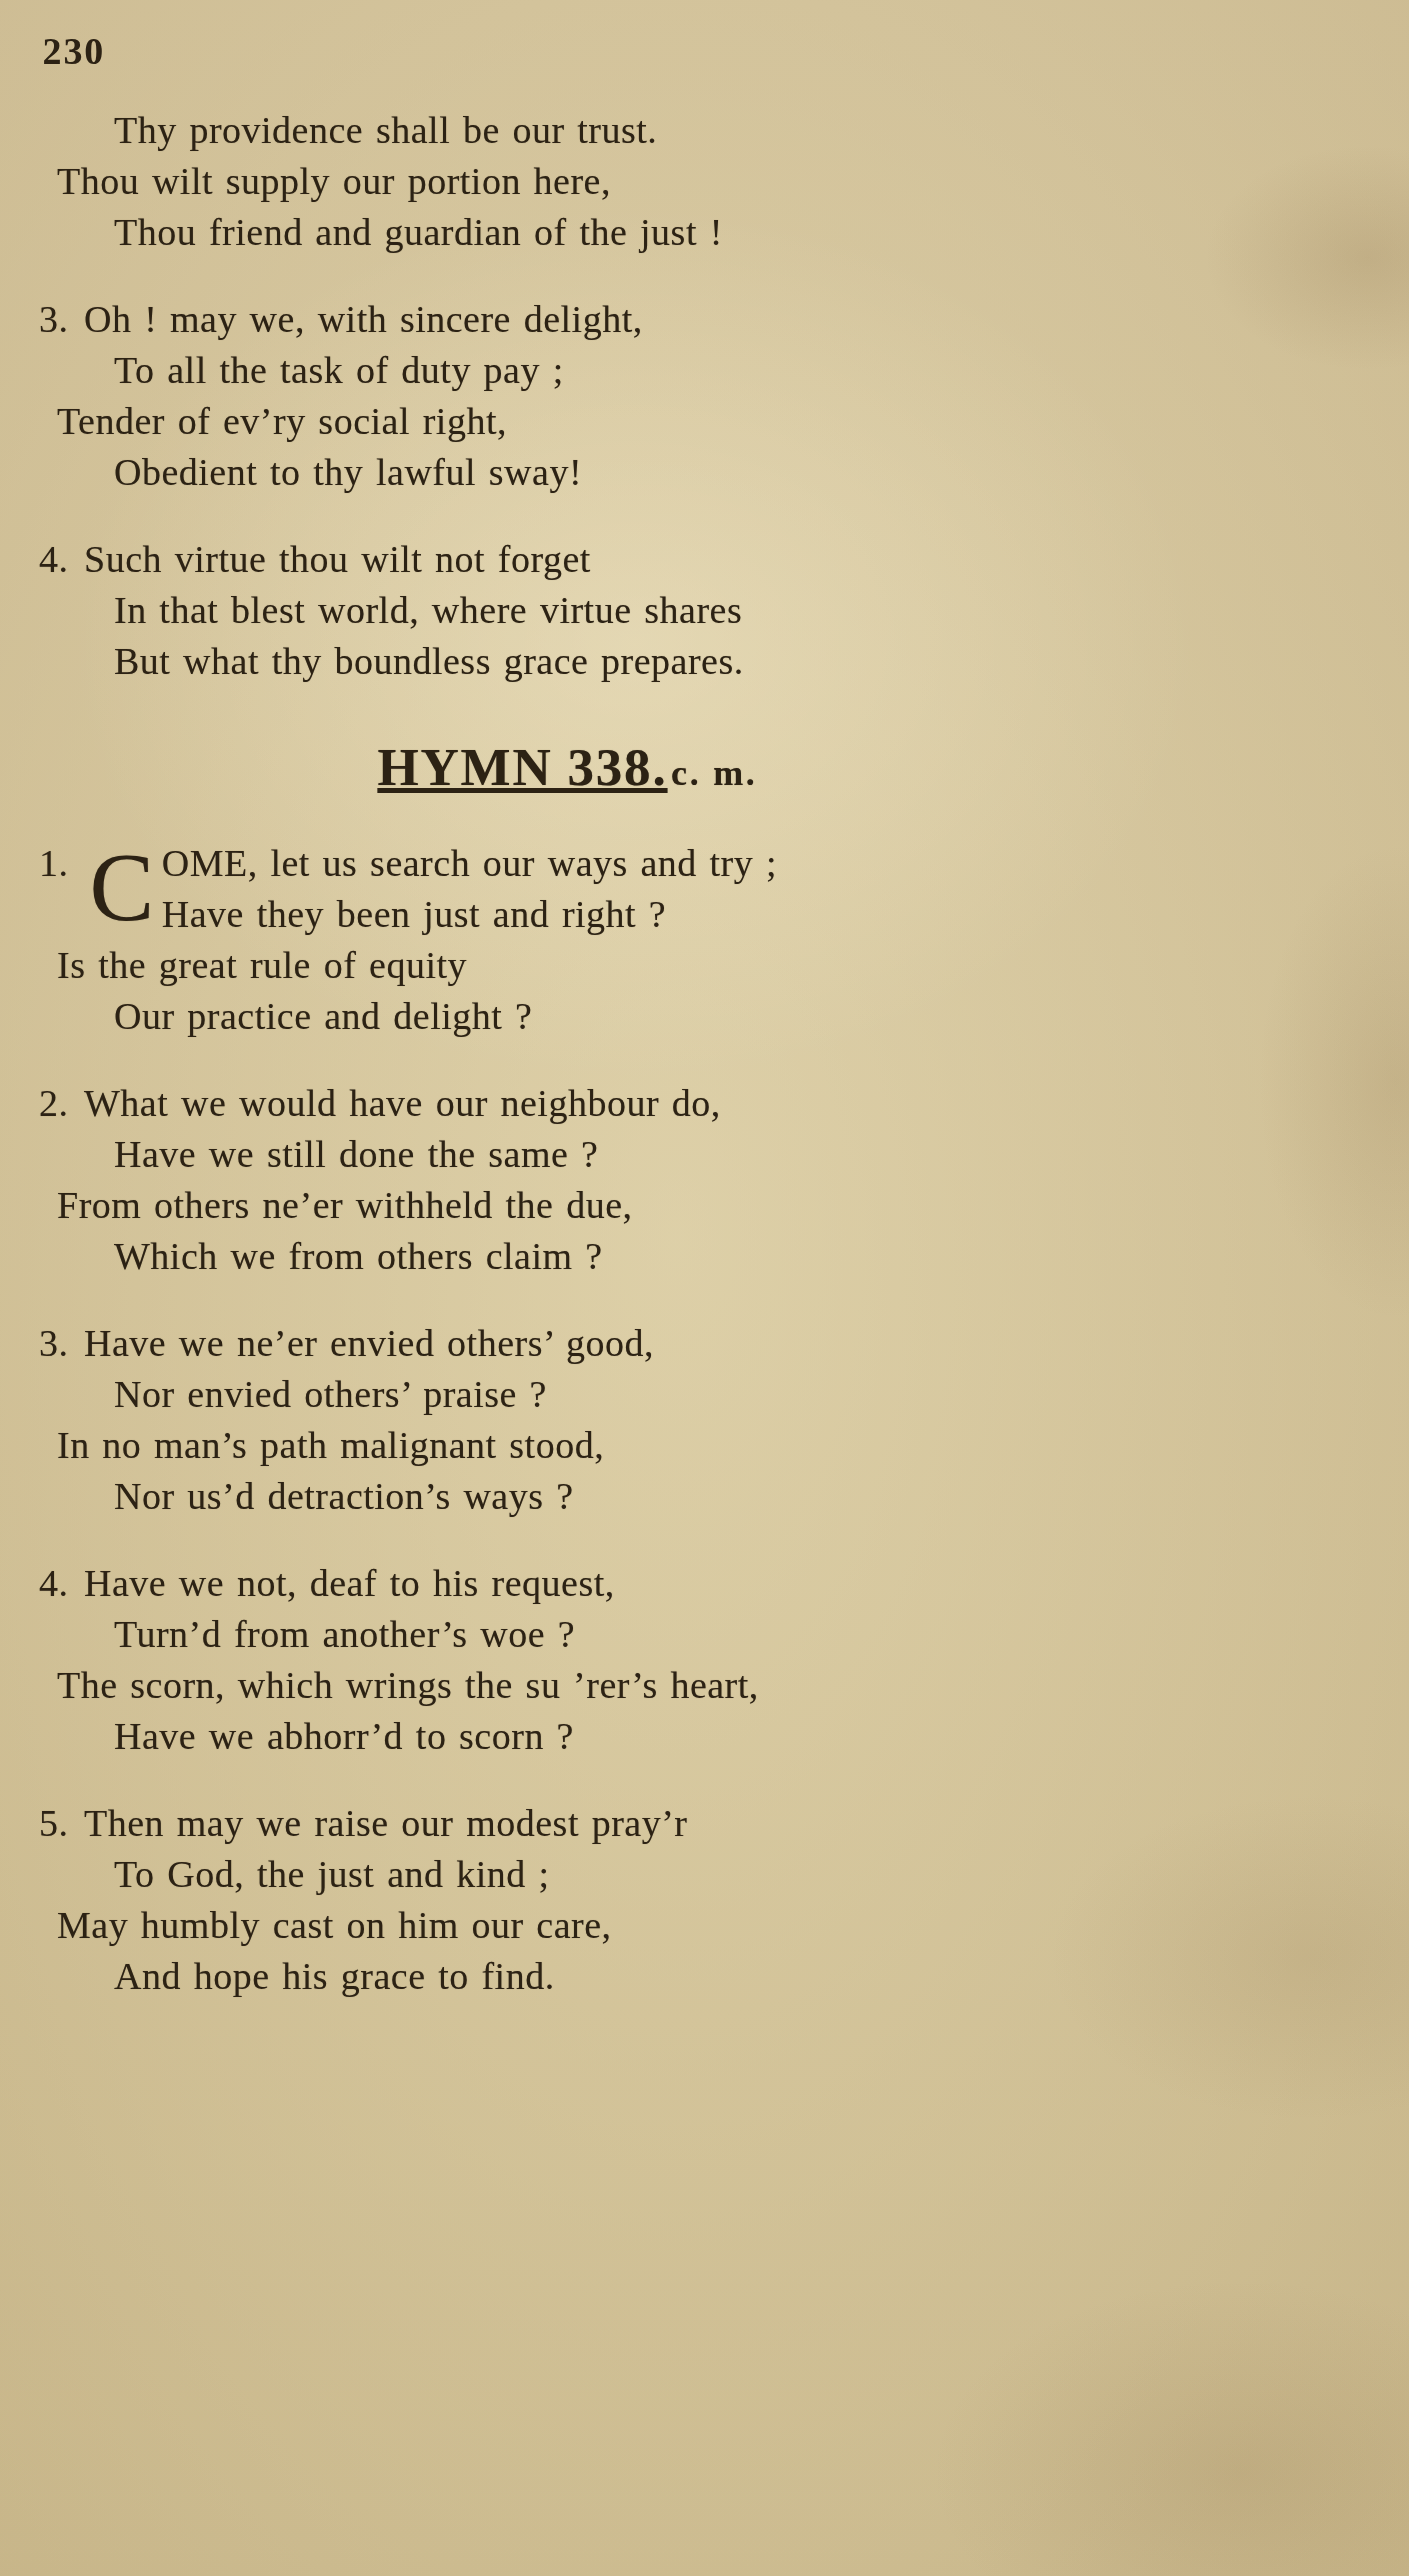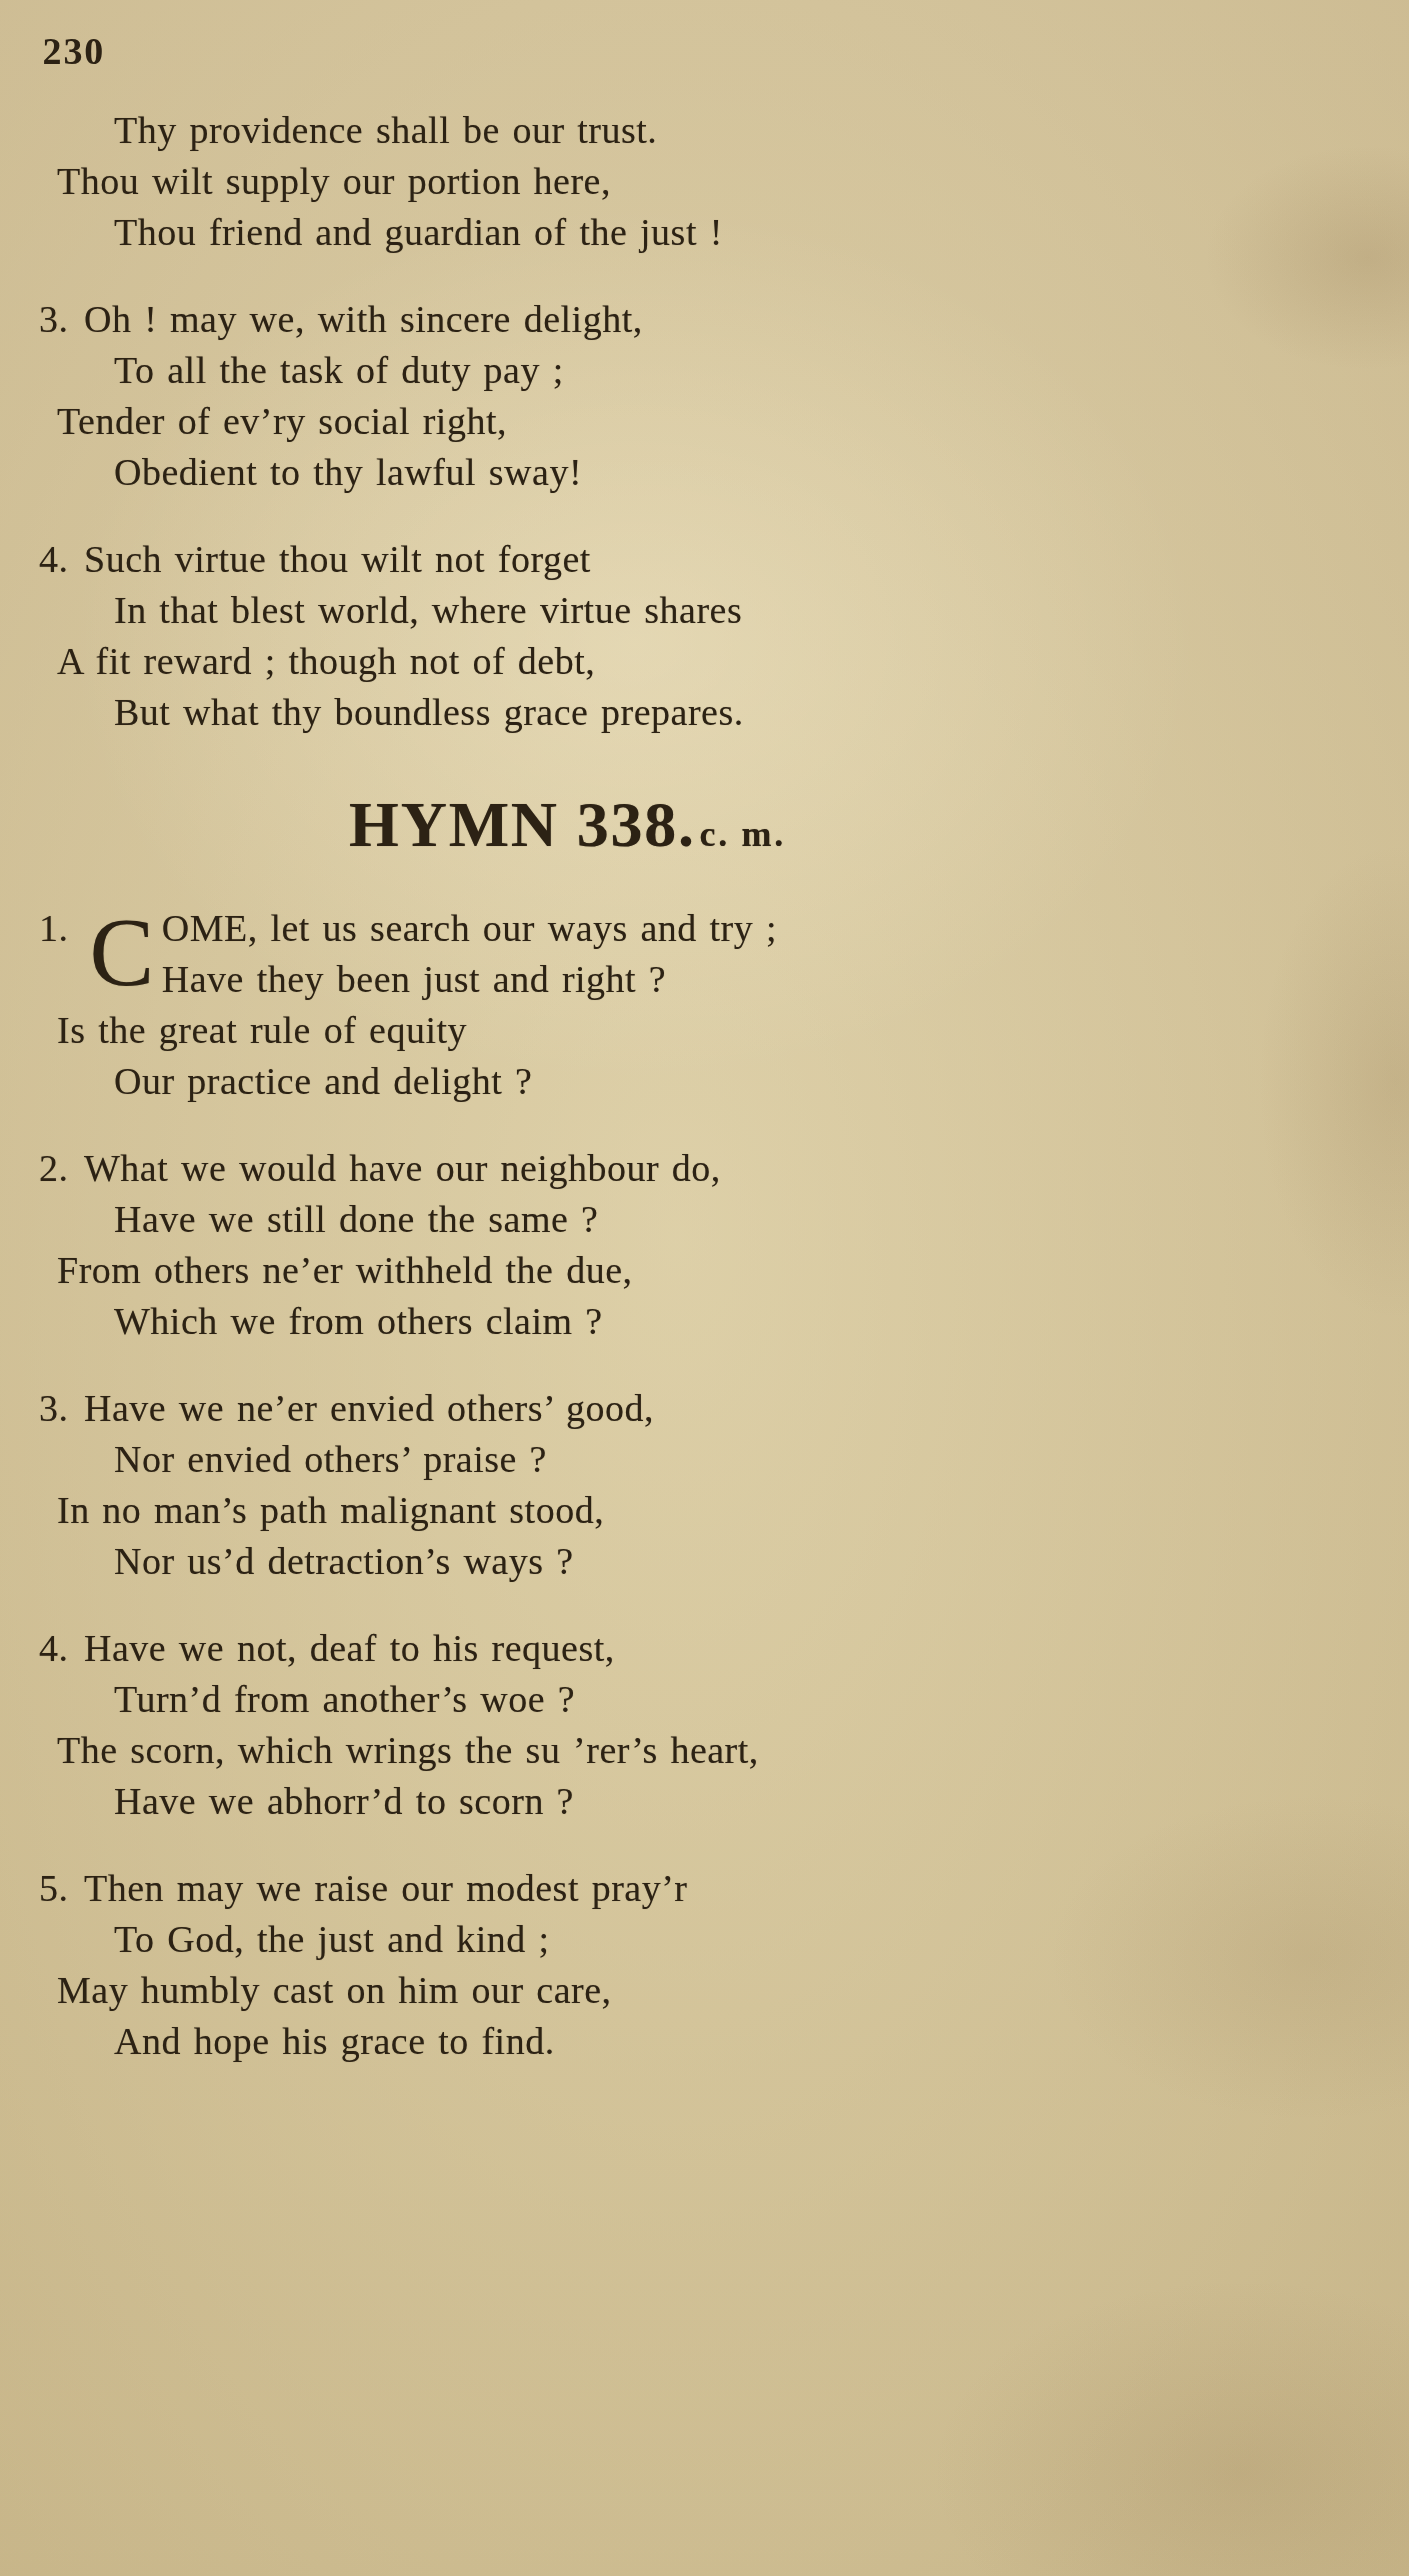--- a/index.html
+++ b/index.html
@@ -68,23 +68,24 @@
     display: inline-block;
     min-width: 45px;
   }
   .hymn-heading {
     width: 1057px;
     text-align: center;
     margin: 50px 0 41px 0;
     text-shadow: 0 0 0.9px rgba(44,34,20,0.45);
   }
   .hymn-title {
-    font-size: 64px;
+    font-size: 53px;
     font-weight: bold;
     letter-spacing: 1.8px;
+    text-decoration: underline;
   }
   .hymn-meter {
     font-size: 36px;
     font-weight: bold;
     letter-spacing: 2.7px;
   }
   .dropcap-row {
     display: flex;
     align-items: flex-start;
   }
@@ -121,21 +122,20 @@
       <div class="vline indent-b">To all the task of duty pay ;</div>
       <div class="vline indent-c">Tender of ev’ry social right,</div>
       <div class="vline indent-b">Obedient to thy lawful sway!</div>
     </div>
 
     <div class="verse">
       <div class="vline">
         <span class="vnum">4.</span><span>Such virtue thou wilt not forget</span>
       </div>
       <div class="vline indent-b">In that blest world, where virtue shares</div>
-      <div class="vline indent-c">A fit reward ; though not of debt,</div>
       <div class="vline indent-b">But what thy boundless grace prepares.</div>
     </div>
 
     <div class="hymn-heading">
       <span class="hymn-title">HYMN 338.</span>
       <span class="hymn-meter">c. m.</span>
     </div>
 
     <div class="verse">
       <div class="dropcap-row">

